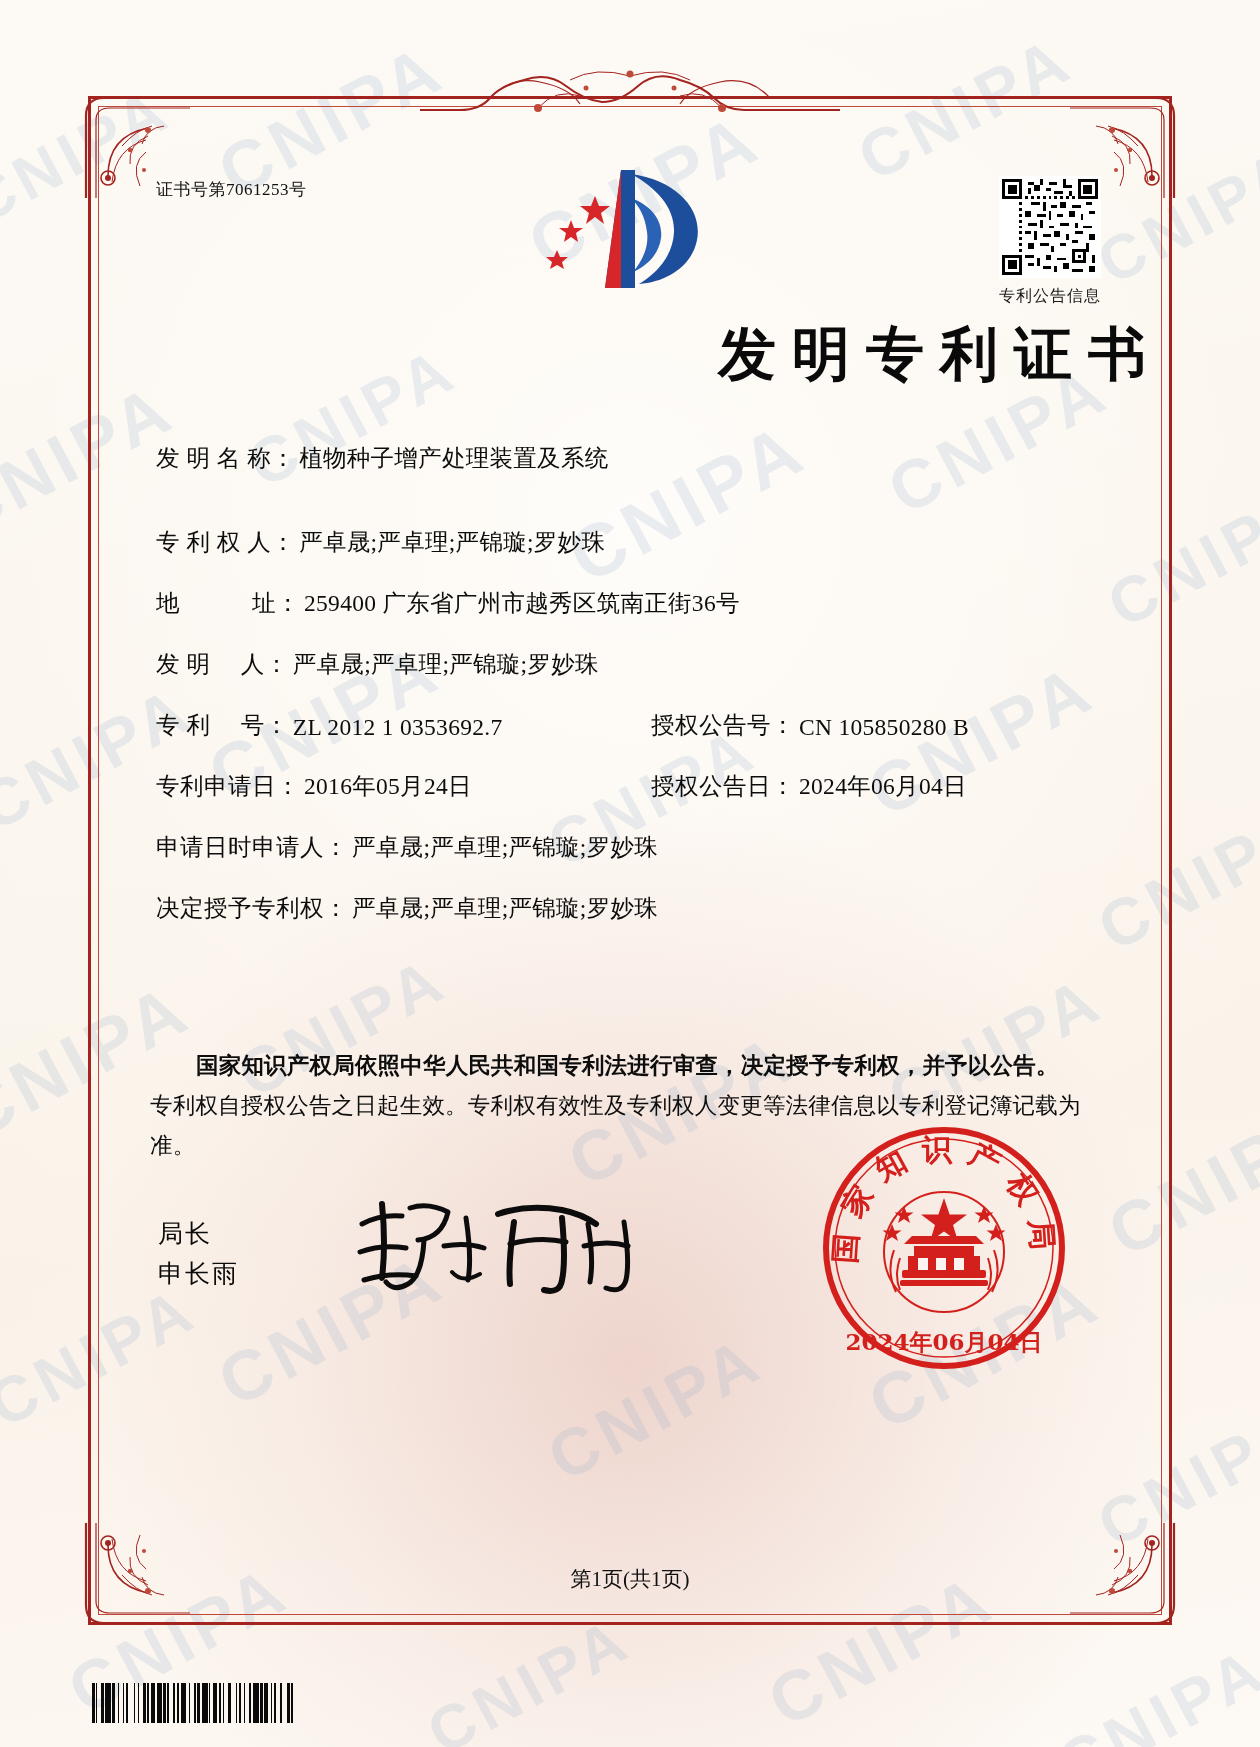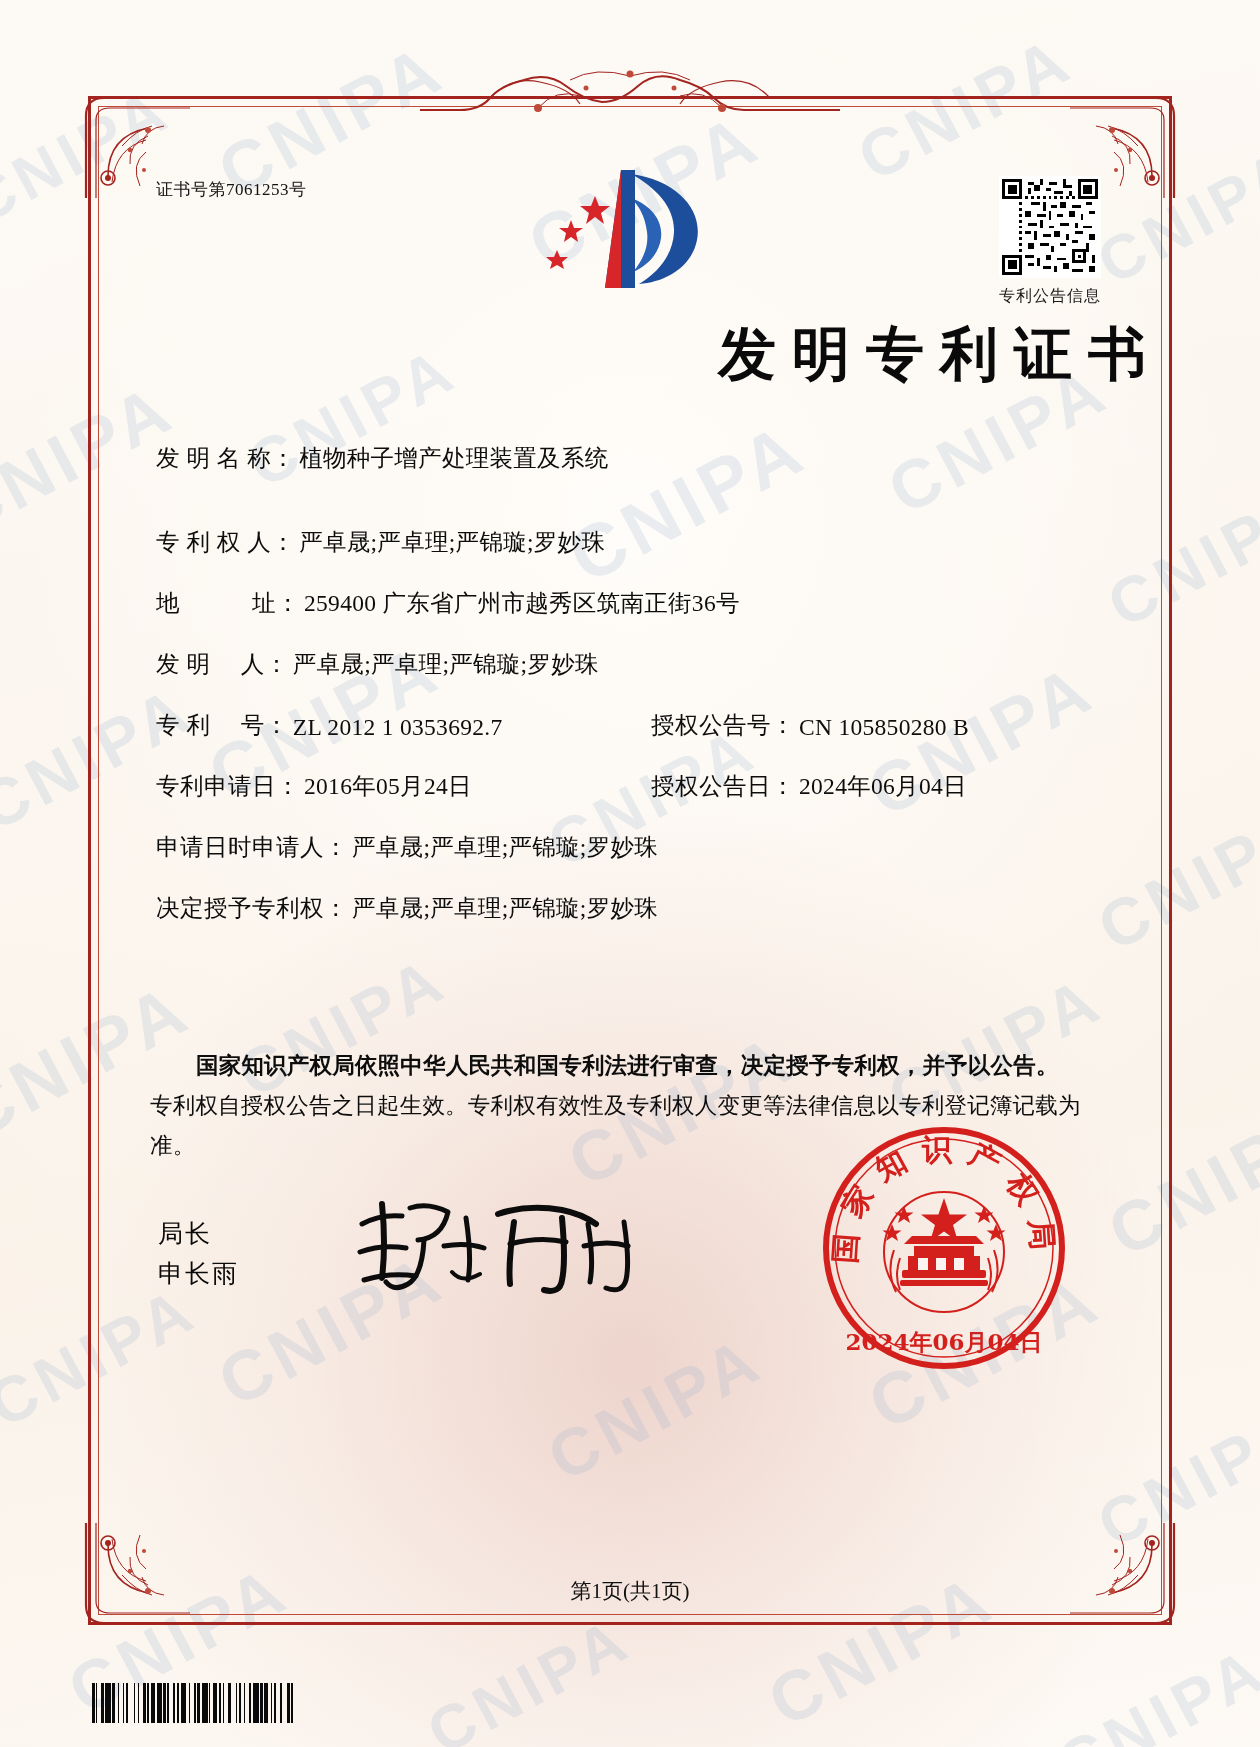--- a/index.html
+++ b/index.html
@@ -210,21 +210,21 @@
     right: 92px;
     top: 1016px;
     width: 252px;
     height: 252px;
   }
   #seal svg { width: 100%; height: 100%; display: block; }
 
   #page-num {
     position: absolute;
     left: 0; right: 0;
-    bottom: 10px;
+    bottom: 22px;
     text-align: center;
     font-size: 21px;
     color: #111;
   }
 
   
   #barcode {
     position: absolute;
     left: 92px;
     bottom: 24px;

